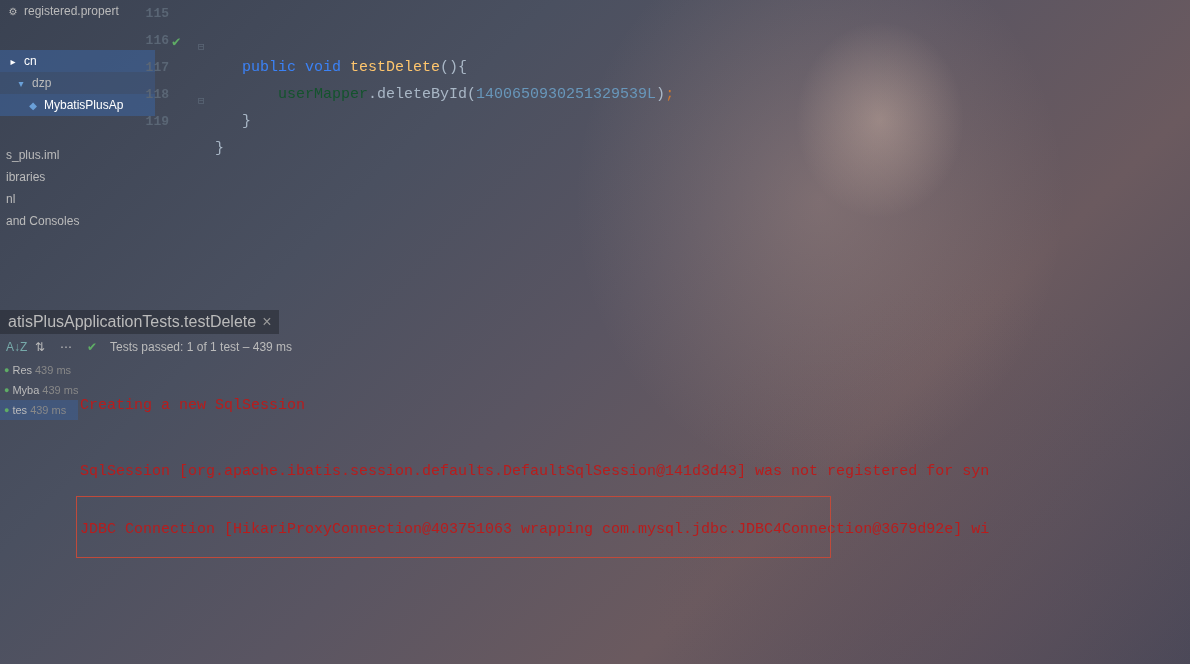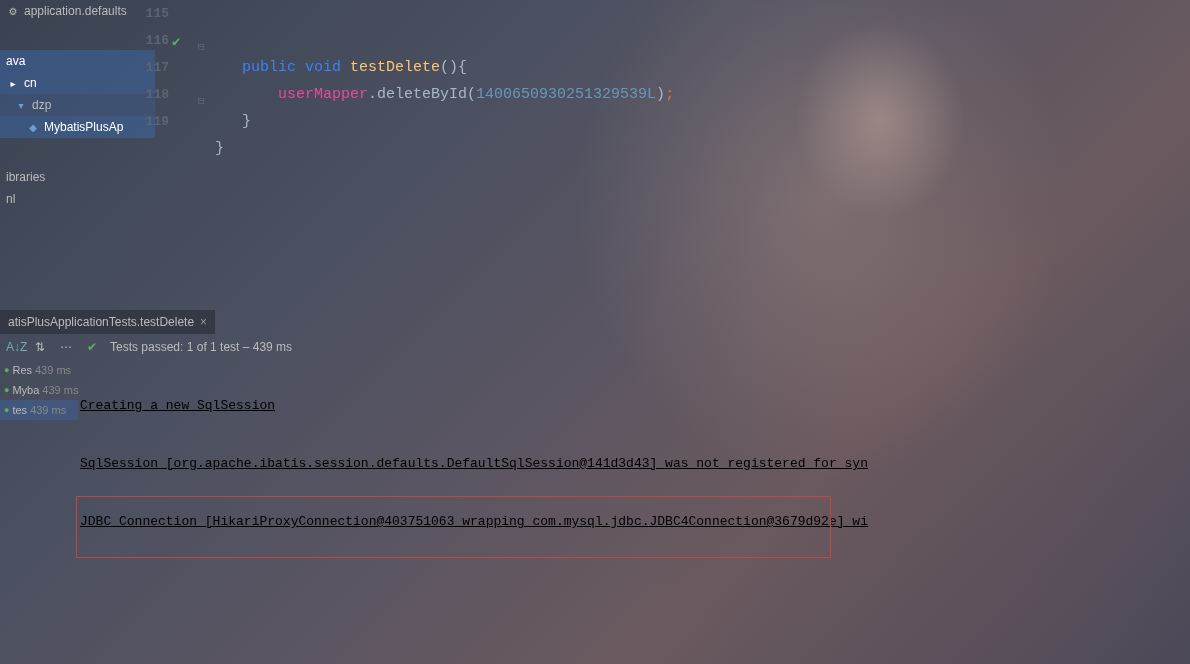--- a/index.html
+++ b/index.html
@@ -62,34 +62,34 @@
   .code-area {
     position: absolute;
     left: 215px; top: 0;
     right: 0;
     font-size: 15px;
     line-height: 27px;
     white-space: pre;
   }
   .kw { color: #3b82f6; }
   .method { color: #ffc66d; }
-  .field { color: #ec4899; }
+  .field { color: #14532d; }
   .call { color: #a9b7c6; }
   .number { color: #6897bb; }
   .paren { color: #a9b7c6; }
   .semi { color: #cc7832; }
   .brace { color: #a9b7c6; }
   .bottom-tabs {
     position: absolute;
     left: 0; top: 310px;
     height: 24px;
     background: rgba(40,44,52,0.6);
     padding: 3px 8px;
     font-family: 'Segoe UI', sans-serif;
-    font-size: 12px;
+    font-size: 16px;
     color: #bbb;
     display: flex;
     align-items: center;
     gap: 6px;
   }
   .tab-close { color: #999; cursor: pointer; }
   .test-toolbar {
     position: absolute;
     left: 0; top: 334px;
     height: 26px;
@@ -119,70 +119,72 @@
     display: flex;
     align-items: center;
     gap: 3px;
   }
   .test-sidebar-item.active { background: rgba(60,100,160,0.45); }
   .green-dot { color: #5fad65; font-size: 9px; }
   .console {
     position: absolute;
     left: 80px; top: 362px;
     right: 0; bottom: 0;
-    font-size: 13px;
+    font-size: 15px;
     line-height: 29px;
     white-space: pre;
-    color: #000000;
-    overflow: hidden;
-    text-decoration: underline;
+    color: #b91c1c;
+    overflow: hidden;
   }
   .highlight-box {
     position: absolute;
     border: 1px solid #c04a3a;
     pointer-events: none;
   }
   .fold-marker {
     position: absolute;
     color: #5a6675;
     font-size: 11px;
   }
 </style>
 </head>
 <body>
 
 <div class="bg-figure"></div>
 
 <div class="sidebar">
   <div class="sidebar-item">
     <span class="tree-icon">⚙</span>
-    <span>application.defaults</span>
+    <span>registered.propert</span>
   </div>
   <div style="height:28px"></div>
-  <div class="sidebar-item sel">
-    <span>ava</span>
-  </div>
   <div class="sidebar-item sel">
     <span class="tree-icon">▸</span>
     <span>cn</span>
   </div>
   <div class="sidebar-item sel2" style="padding-left:14px">
     <span class="tree-icon" style="color:#6aa0d8">▾</span>
     <span>dzp</span>
   </div>
   <div class="sidebar-item sel" style="padding-left:26px">
     <span class="tree-icon" style="color:#6aa0d8">◆</span>
     <span>MybatisPlusAp</span>
   </div>
   <div style="height:28px"></div>
   <div class="sidebar-item">
+    <span>s_plus.iml</span>
+  </div>
+  <div class="sidebar-item">
     <span>ibraries</span>
   </div>
   <div class="sidebar-item">
     <span>nl</span>
+  </div>
+  <div class="sidebar-item">
+    <span>and Consoles</span>
   </div>
 </div>
 
 <div class="gutter">
   <div class="line">115</div>
   <div class="line">116</div>
   <div class="line">117</div>
   <div class="line">118</div>
   <div class="line">119</div>
   <span class="run-icon">✔</span>
@@ -220,21 +222,21 @@
   </div>
   <div class="test-sidebar-item active">
     <span class="green-dot">●</span>
     <span>tes</span>
     <span style="color:#888">439 ms</span>
   </div>
 </div>
 
 <div class="console">
 <span style="display: block;">Creating a new SqlSession</span>
-<span style="display: block;">SqlSession [org.apache.ibatis.session.defaults.DefaultSqlSession@141d3d43] was not registered for syn</span>
+<span style="display: block; margin-top: 8px;">SqlSession [org.apache.ibatis.session.defaults.DefaultSqlSession@141d3d43] was not registered for syn</span>
 <span style="display: block;">JDBC Connection [HikariProxyConnection@403751063 wrapping com.mysql.jdbc.JDBC4Connection@3679d92e] wi</span>
 
 
 
 
 </div>
 
 <div class="highlight-box" style="left:76px;top:496px;width:755px;height:62px"></div>
 
 </body></html>

